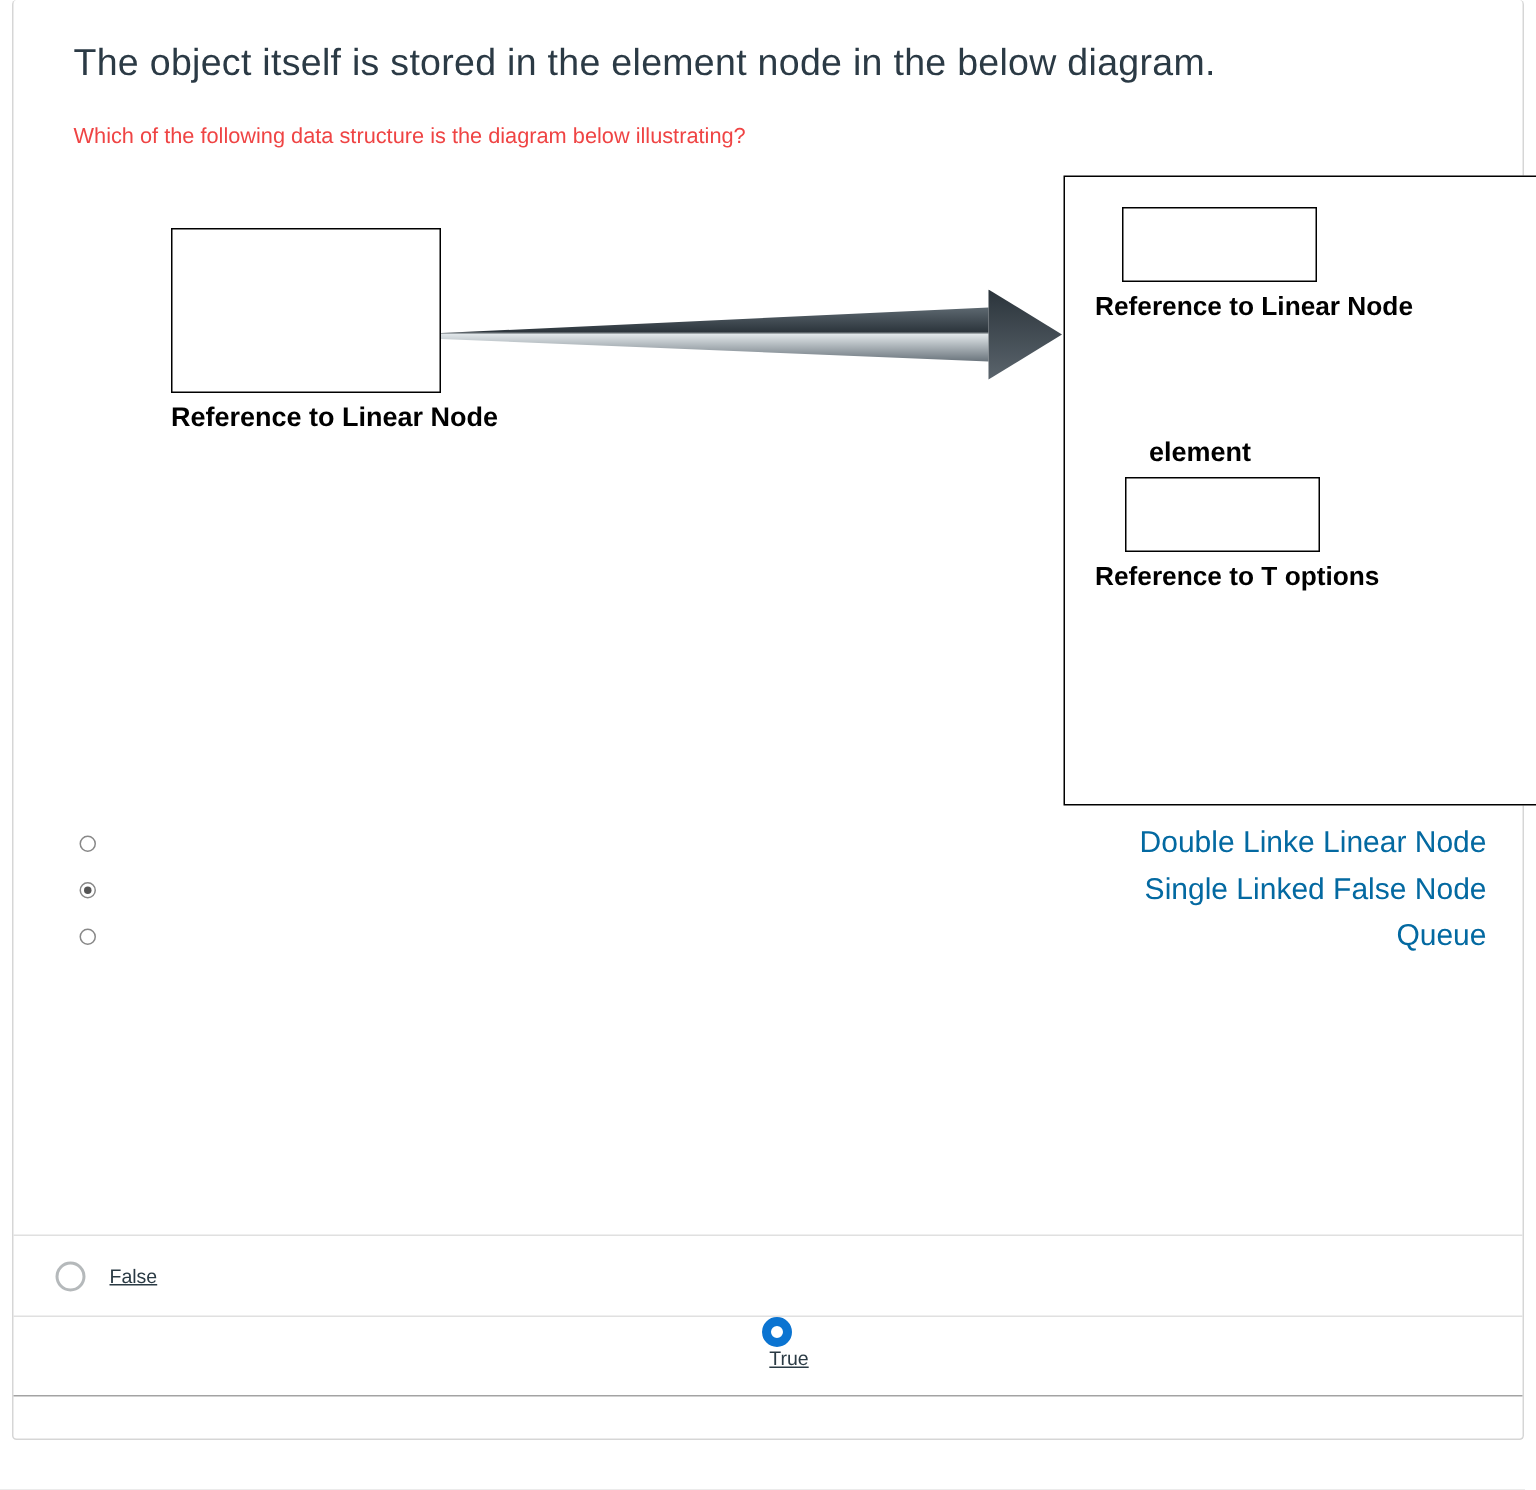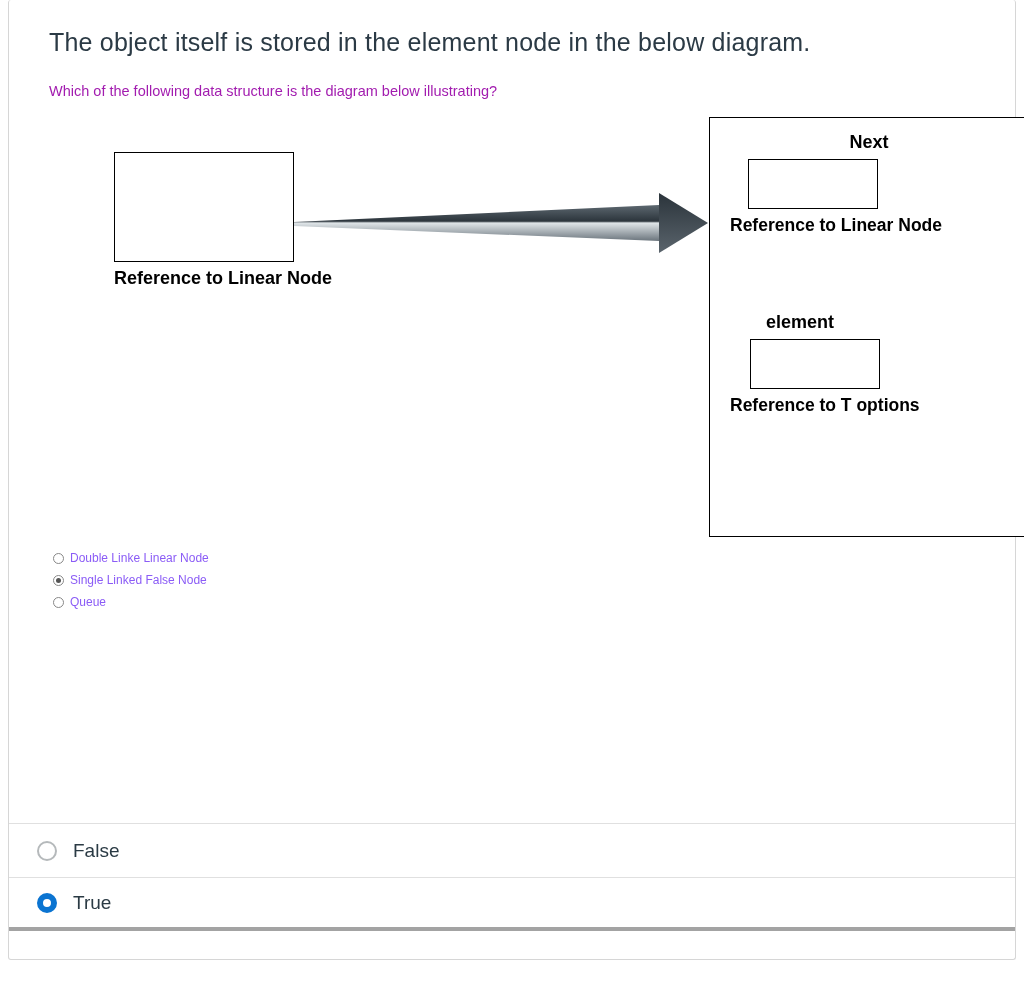--- a/index.html
+++ b/index.html
@@ -22,21 +22,21 @@
     }
     .question-title {
       font-size: 25px;
       color: #2b3a45;
       font-weight: 400;
       margin-bottom: 26px;
       letter-spacing: 0.2px;
     }
     .sub-prompt {
       font-size: 14.5px;
-      color: #a21caf;
+      color: #ef4444;
       margin-bottom: 18px;
     }
 
     
     .diagram-region {
       position: relative;
       height: 420px;
       width: 100%;
     }
     .left-block {
@@ -101,23 +101,24 @@
     .rp-section.element .rp-box-sm { margin-left: 20px; }
 
     
     .mc-options {
       margin-top: 10px;
       margin-left: 4px;
     }
     .mc-opt {
       display: flex;
       align-items: center;
-      font-size: 12px;
-      color: #8b5cf6;
+      font-size: 20px;
+      color: #0369a1;
       padding: 4px 0;
+      justify-content: space-between;
     }
     .mc-radio {
       width: 11px; height: 11px;
       border: 1px solid #888;
       border-radius: 50%;
       margin-right: 6px;
       display: inline-flex;
       align-items: center;
       justify-content: center;
       background: #fff;
@@ -133,38 +134,38 @@
       bottom: 28px;
     }
     .tf-row {
       display: flex;
       align-items: center;
       height: 54px;
       padding-left: 28px;
       border-top: 1px solid #e0e0e0;
       cursor: pointer;
     }
-    .tf-row:last-child { border-bottom: 4px solid #a3a3a3; }
+    .tf-row:last-child { border-bottom: 1px solid #a3a3a3; flex-direction: column; }
     .tf-radio {
       width: 20px; height: 20px;
       border: 2px solid #b5b9bb;
       border-radius: 50%;
       margin-right: 16px;
       display: inline-flex;
       align-items: center;
       justify-content: center;
       background: #fff;
     }
     .tf-radio.selected {
       border: 6px solid #0b74d1;
     }
     .tf-radio.selected .tf-inner {
       width: 6px; height: 6px; border-radius: 50%; background: #fff;
     }
-    .tf-label { font-size: 19px; color: #2a3a44; }
+    .tf-label { font-size: 13px; color: #2a3a44; text-decoration: underline; }
   </style>
 </head>
 <body>
 
 <div class="card">
   <h2 class="question-title">The object itself is stored in the element node in the below diagram.</h2>
   <p class="sub-prompt">Which of the following data structure is the diagram below illustrating?</p>
 
   <div class="diagram-region">
     <div class="left-block">
@@ -186,21 +187,20 @@
             <stop offset="100%" stop-color="#5a646c"></stop>
           </linearGradient>
         </defs>
         <polygon points="0,29 0,33 365,48 365,12" fill="url(#gshaft)"></polygon>
         <polygon points="365,0 365,60 414,30" fill="url(#ghead)"></polygon>
       </svg>
     </div>
 
     <div class="right-panel">
       <div class="rp-section next">
-        <div class="rp-label center">Next</div>
         <div class="rp-box-sm"></div>
         <div class="rp-caption">Reference to Linear Node</div>
       </div>
       <div class="rp-section element">
         <div class="rp-label">element</div>
         <div class="rp-box-sm"></div>
         <div class="rp-caption">Reference to T options</div>
       </div>
     </div>
   </div>

